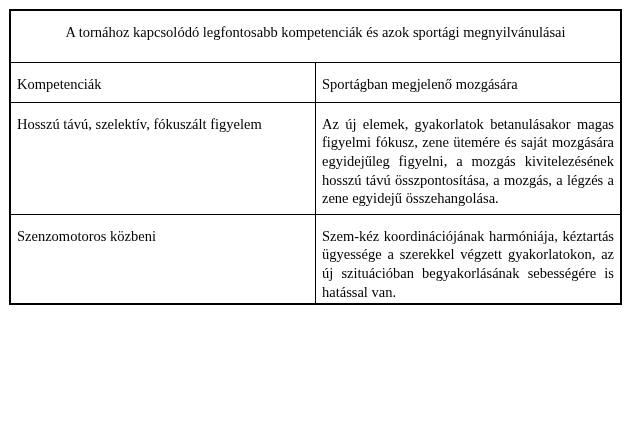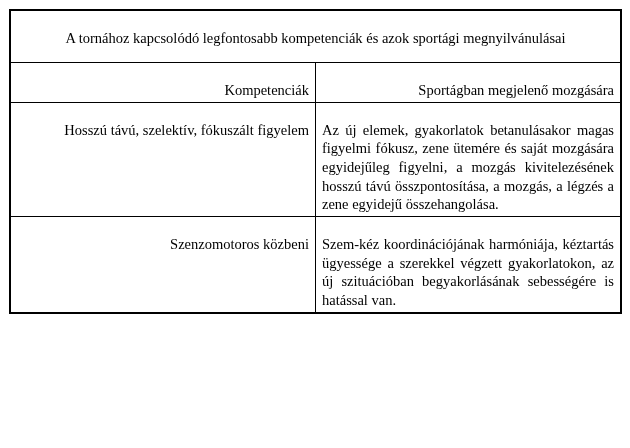--- a/index.html
+++ b/index.html
@@ -26,41 +26,41 @@
     width: 613px;
     border-collapse: collapse;
     table-layout: fixed;
     border: 2px solid #000000;
   }
   table.comp-table td {
     border: 1px solid #000000;
     vertical-align: top;
     font-size: 14.5px;
     line-height: 18.7px;
-    padding: 18px 6px 2px 6px;
+    padding: 12px 6px 2px 6px;
     overflow: hidden;
   }
   td.title-cell {
     text-align: center;
     font-size: 16.5px;
     line-height: 21px;
     height: 52px;
     padding-top: 7px;
   }
   td.title-cell .title-inner {
     max-width: 520px;
     margin: 0 auto;
   }
   td.header-cell {
-    text-align: right;
+    text-align: left;
     height: 40px;
     padding-top: 5px;
     font-size: 15px;
   }
-  td.cell-left { text-align: right; }
+  td.cell-left { text-align: left; }
   td.cell-right { text-align: justify; }
   tr.row-0 td { height: 112px; }
   tr.row-1 td { height: 94px; }
   tr.row-2 td { height: 54px; }
   tr.row-3 td { height: 73px; }
 </style>
 </head>
 <body>
 
 <div class="page">

